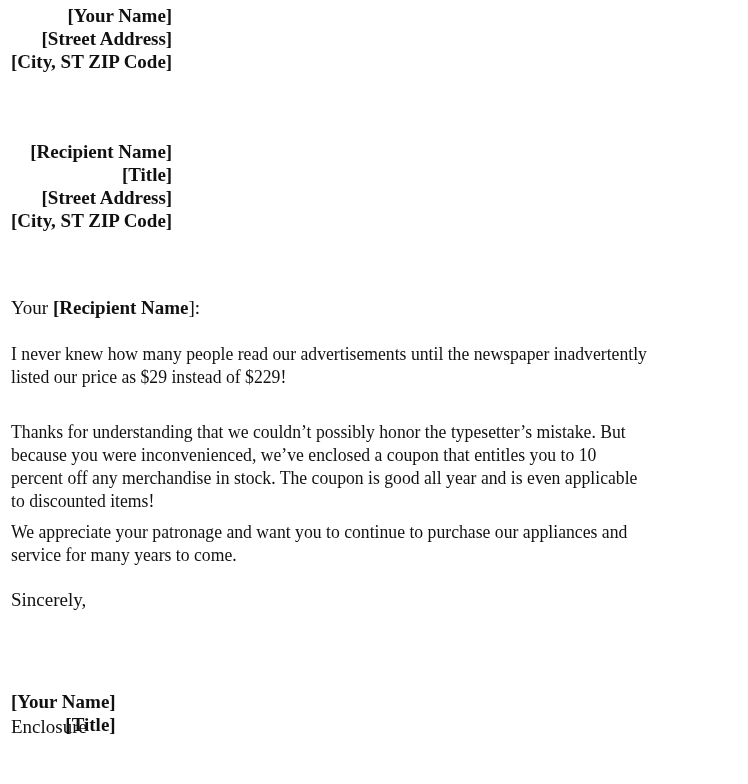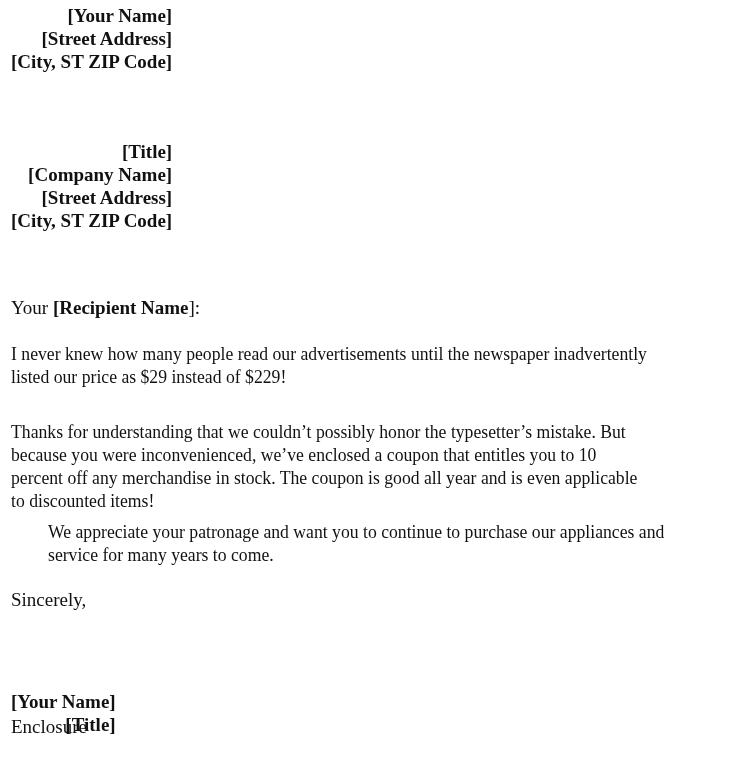--- a/index.html
+++ b/index.html
@@ -37,22 +37,22 @@
 
 <div class="page">
 
   <div class="block" style="top:0px;">
     <span class="line b">[Your Name]</span>
     <span class="line b">[Street Address]</span>
     <span class="line b">[City, ST  ZIP Code]</span>
   </div>
 
   <div class="block" style="top:136px;">
+    <span class="line b">[Recipient Name]</span>
     <span class="line b">[Title]</span>
-    <span class="line b">[Company Name]</span>
     <span class="line b">[Street Address]</span>
     <span class="line b">[City, ST  ZIP Code]</span>
   </div>
 
   <div class="block" style="top:292px;">
     <span class="line">
       <span>Your </span><span class="b">[Recipient Name</span><span>]:</span>
     </span>
   </div>
 
@@ -61,21 +61,21 @@
     <span class="line cond">listed our price as $29 instead of $229!</span>
   </div>
 
   <div class="block" style="top:416px;">
     <span class="line cond">Thanks for understanding that we couldn’t possibly honor the typesetter’s mistake. But</span>
     <span class="line cond">because you were inconvenienced, we’ve enclosed a coupon that entitles you to 10</span>
     <span class="line cond">percent off any merchandise in stock. The coupon is good all year and is even applicable</span>
     <span class="line cond">to discounted items!</span>
   </div>
 
-  <div class="block" style="top:516px;margin-left:37px;">
+  <div class="block" style="top:516px;">
     <span class="line cond">We appreciate your patronage and want you to continue to purchase our appliances and</span>
     <span class="line cond">service for many years to come.</span>
   </div>
 
   <div class="block" style="top:584px;">
     <span class="line">Sincerely,</span>
   </div>
 
   <div class="block" style="top:686px;">
     <span class="line b">[Your Name]</span>

